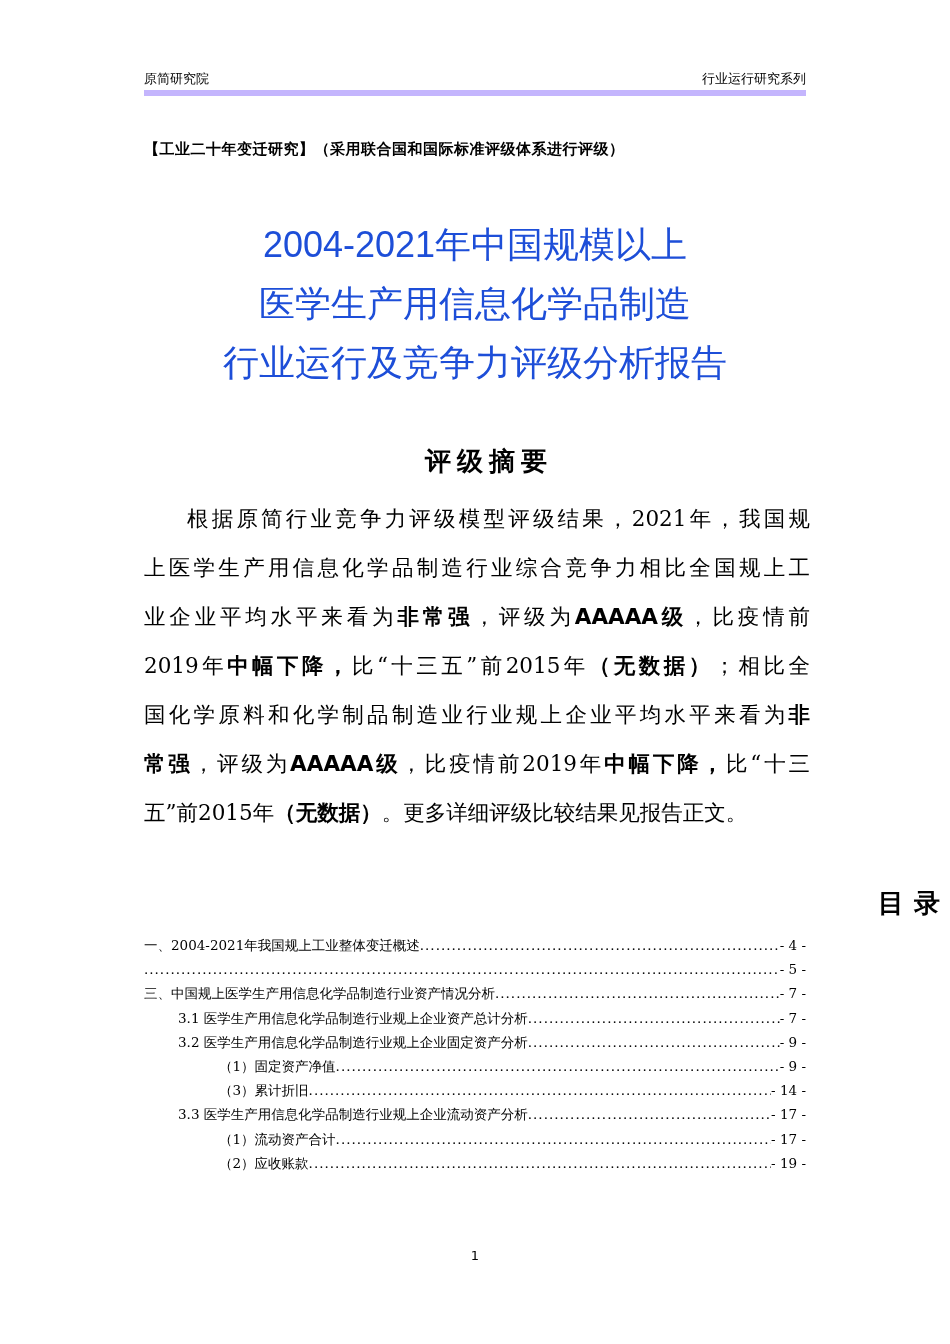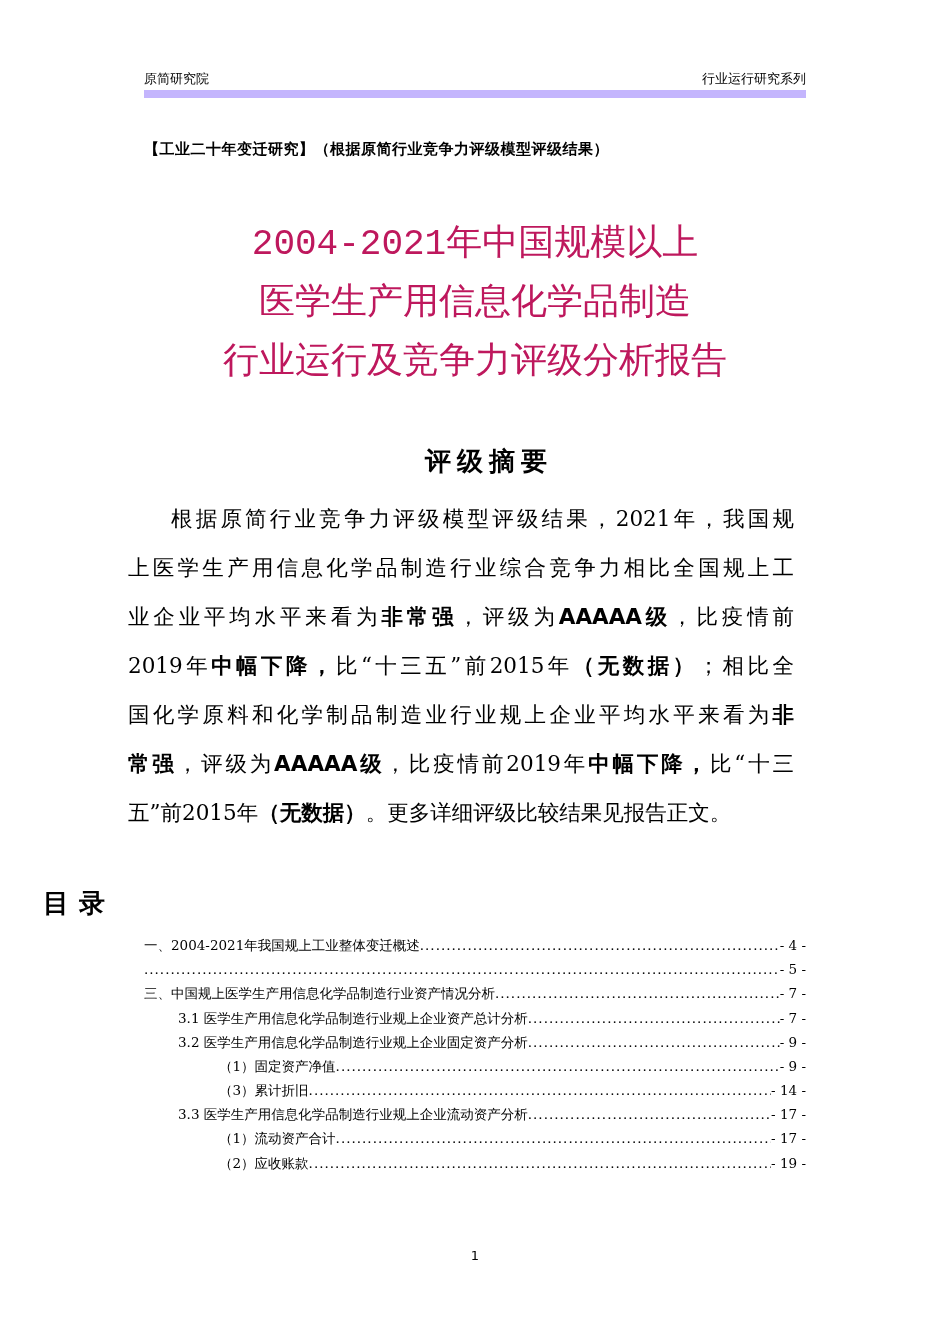--- a/index.html
+++ b/index.html
@@ -1,46 +1,46 @@
 <!DOCTYPE html>
 <html><head>
   <meta charset="utf-8">
   <style>
     html, body { margin:0; padding:0; background:#ffffff; }
     body { width:950px; height:1344px; position:relative; overflow:hidden; color:#000; font-family:"DejaVu Serif", serif; }
-    .header { position:absolute; left:144px; right:144px; top:66px; height:22px; border-bottom:8px solid #c4b5fd; font-family:"DejaVu Sans", sans-serif; font-size:13px; display:flex; justify-content:space-between; align-items:flex-end; padding-bottom:2px; }
+    .header { position:absolute; left:144px; right:144px; top:66px; height:22px; border-bottom:6px solid #c4b5fd; font-family:"DejaVu Sans", sans-serif; font-size:13px; display:flex; justify-content:space-between; align-items:flex-end; padding-bottom:2px; }
     .series { position:absolute; left:144px; top:140px; font-family:"DejaVu Sans", sans-serif; font-size:15px; font-weight:bold; letter-spacing:0.5px; }
-    .title { position:absolute; left:0; right:0; top:215px; text-align:center; color:#be185d; font-family:Liberation Mono, monospace; font-size:36px; line-height:59px; }
+    .title { position:absolute; left:0; right:0; top:215px; text-align:center; color:#1d4ed8; font-family:Liberation Sans, sans-serif; font-size:36px; line-height:59px; }
     .title div { white-space:nowrap; }
     .h-summary { position:absolute; left:0; right:0; top:444px; text-align:center; font-family:"DejaVu Sans", sans-serif; font-weight:bold; font-size:26px; letter-spacing:6px;padding-left:28px; }
-    .para { position:absolute; left:128px; width:666px; top:494px; font-size:21.5px; line-height:49px; text-align:justify; }
+    .para { position:absolute; left:144px; width:666px; top:494px; font-size:21.5px; line-height:49px; text-align:justify; }
     .para .ln { display:block; white-space:nowrap; text-align-last:justify; text-align:justify; }
     .para .ln.first { padding-left:43px; }
     .para .ln.last { text-align-last:left; }
     .para b { font-family:"DejaVu Sans", sans-serif; font-weight:bold; }
-    .h-toc { position:absolute; left:0; right:0; top:886px; text-align:left; font-family:"DejaVu Sans", sans-serif; font-weight:bold; font-size:26px; letter-spacing:10px;margin-left:43px; }
+    .h-toc { position:absolute; left:0; right:0; top:886px; text-align:right; font-family:"DejaVu Sans", sans-serif; font-weight:bold; font-size:26px; letter-spacing:10px;margin-left:43px; }
     .toc { position:absolute; left:144px; width:662px; top:933px; font-size:13.5px; }
     .toc-row { display:flex; align-items:baseline; height:24.2px; line-height:24.2px; white-space:nowrap; }
     .toc-row .lbl { flex:none; }
     .toc-row .dots { flex:1; overflow:hidden; letter-spacing:1px; color:#000; }
     .toc-row .dots::after { content:"............................................................................................................................................................................................................"; }
     .toc-row .pg { flex:none; }
     .lvl2 { padding-left:34px; }
-    .lvl3 { padding-left:75px;align-items:flex-end; }
+    .lvl3 { padding-left:75px; }
     .pagenum { position:absolute; left:0; right:0; top:1248px; text-align:center; font-family:"DejaVu Sans", sans-serif; font-size:13px; }
   </style>
 </head>
 <body>
 
 <div class="header">
   <span>原简研究院</span>
   <span>行业运行研究系列</span>
 </div>
 
-<div class="series">【工业二十年变迁研究】（根据原简行业竞争力评级模型评级结果）</div>
+<div class="series">【工业二十年变迁研究】（采用联合国和国际标准评级体系进行评级）</div>
 
 <div class="title">
   <div>2004-2021年中国规模以上</div>
   <div>医学生产用信息化学品制造</div>
   <div>行业运行及竞争力评级分析报告</div>
 </div>
 
 <div class="h-summary">评级摘要</div>
 
 <div class="para" id="summary-para">

